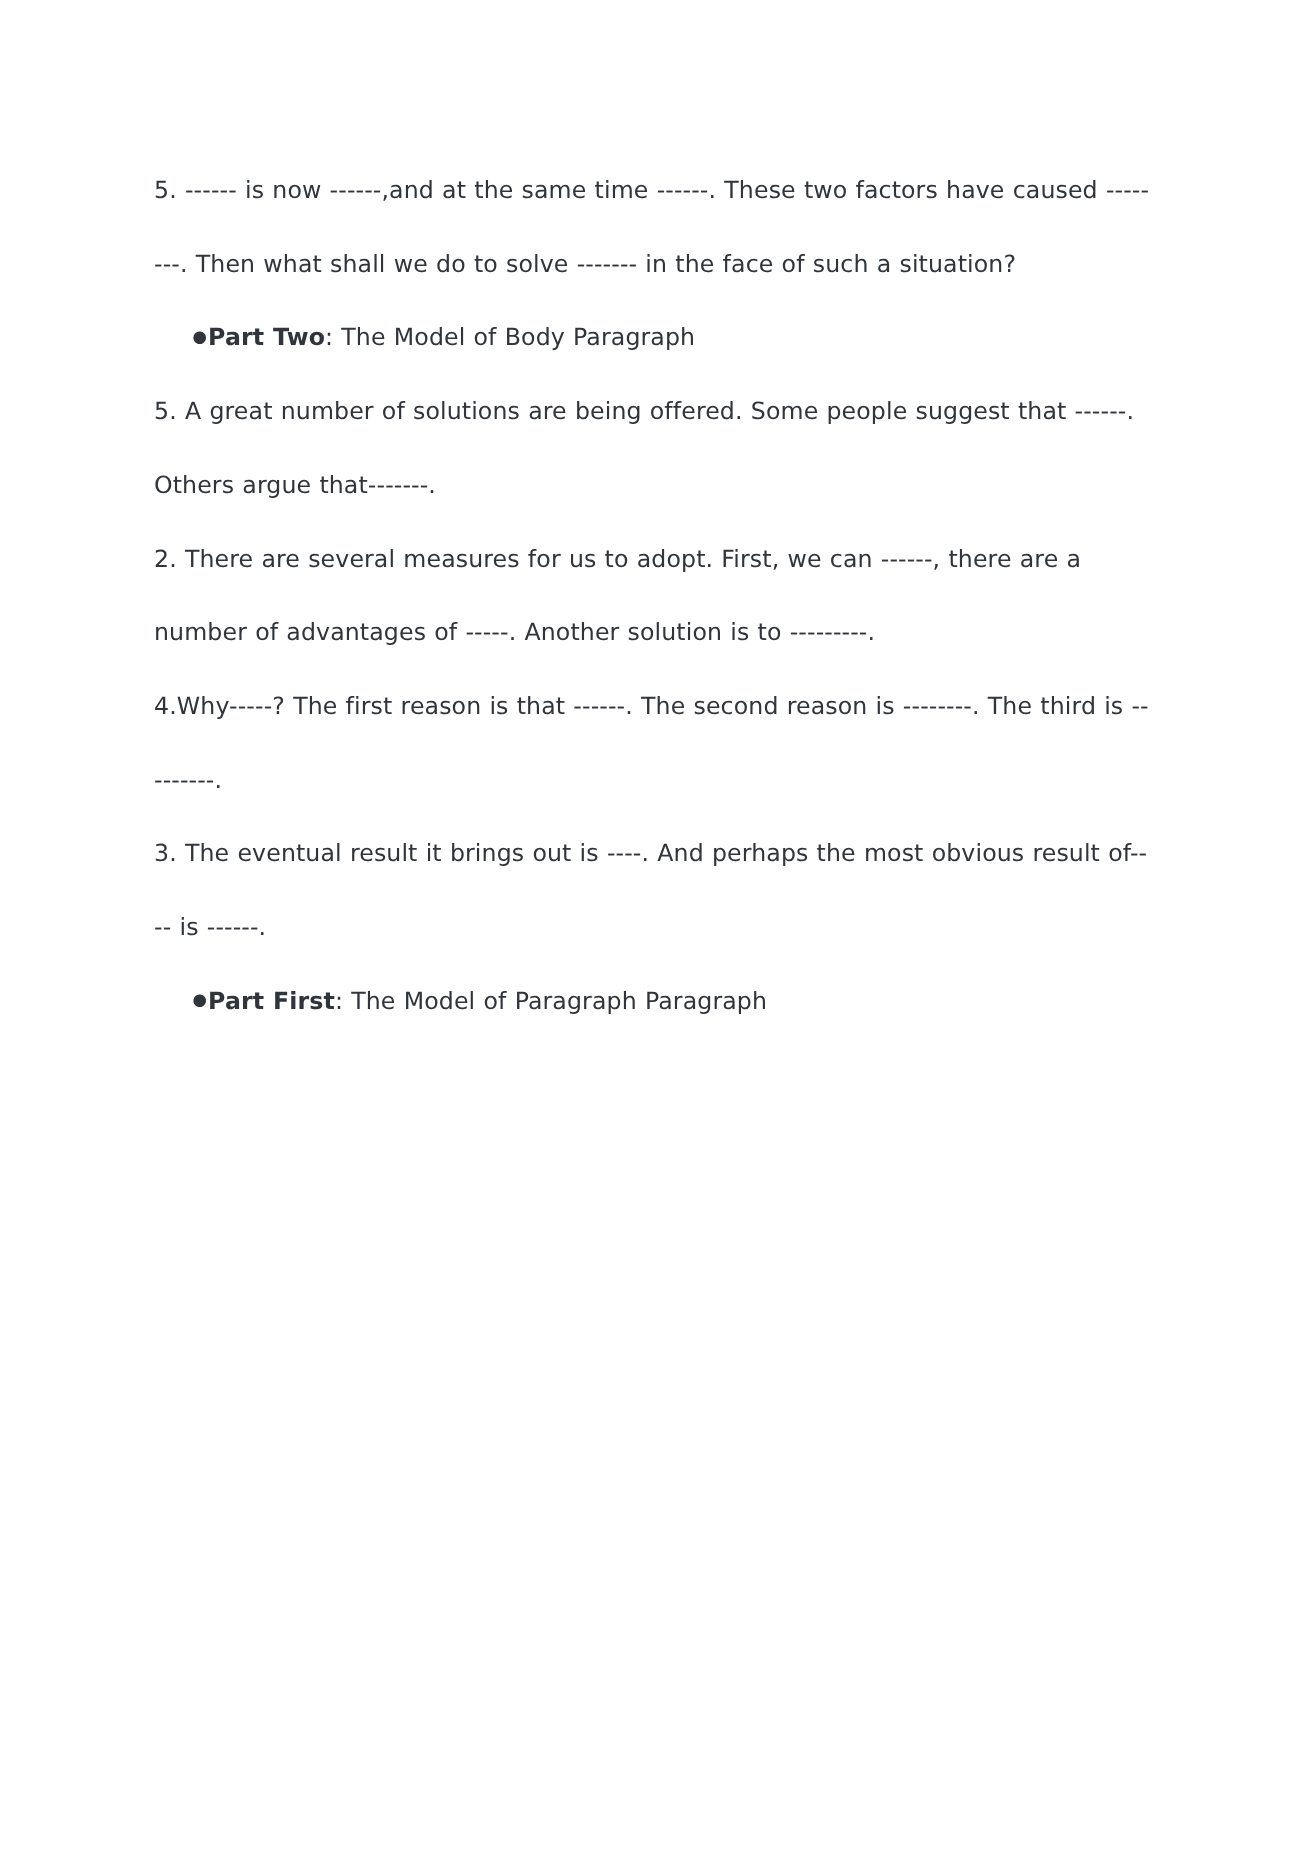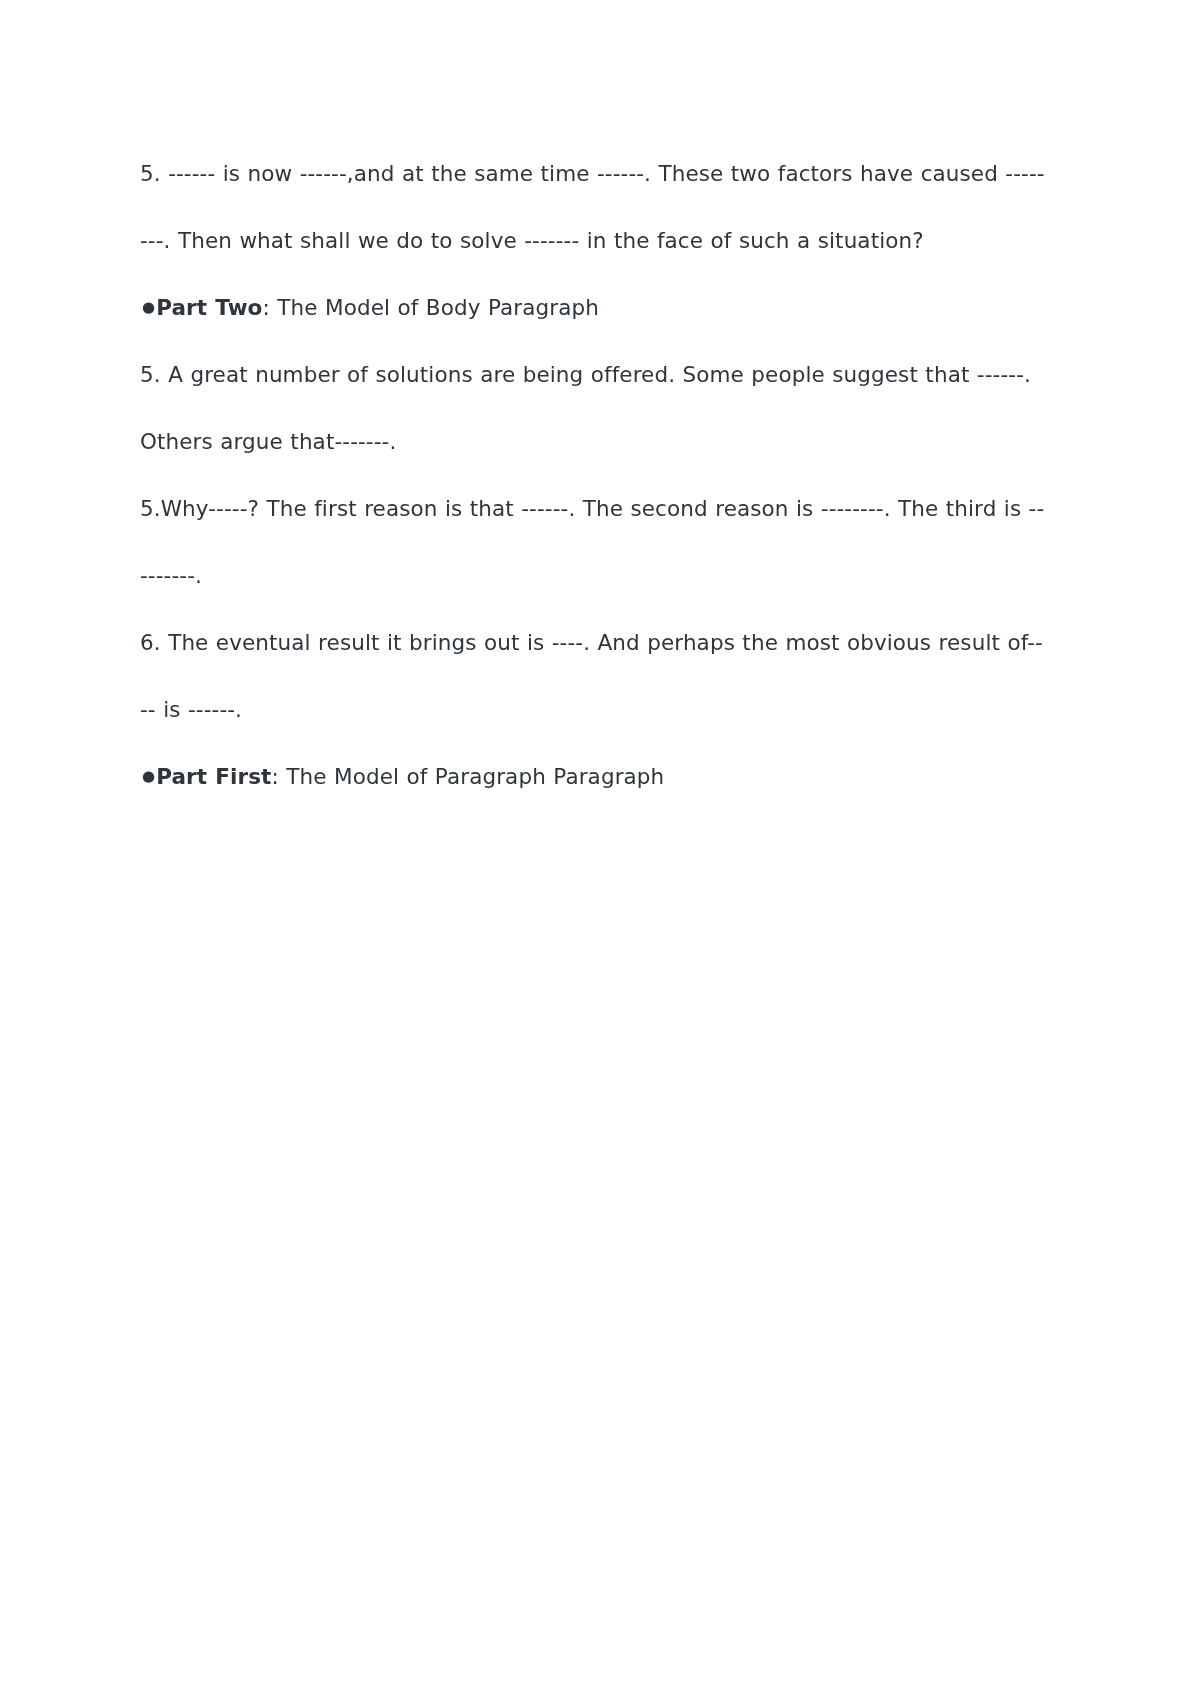--- a/index.html
+++ b/index.html
@@ -30,20 +30,21 @@
     font-size: 21.5px;
     line-height: 67px;
     color: #2f353b;
     letter-spacing: 0.1px;
     text-align: left;
     white-space: pre-wrap;
     word-spacing: 0.5px;
   }
   p.para.heading {
     text-indent: 0;
+    margin-left: 33px;
   }
   .bullet {
     display: inline-block;
     font-size: 15px;
     line-height: 1;
     vertical-align: middle;
     position: relative;
     top: -2px;
     margin-right: 1px;
     margin-left: 2px;
@@ -58,23 +59,24 @@
 
 <div class="page">
   <div class="doc-body">
 
     <p class="para">5. ------ is now ------,and at the same time ------. These two factors have caused --------. Then what shall we do to solve ------- in the face of such a situation?</p>
 
     <p class="para heading"><span class="bullet">●</span><span class="bold">Part Two</span><span>: The Model of Body Paragraph</span></p>
 
     <p class="para">5. A great number of solutions are being offered. Some people suggest that ------. Others argue that-------.</p>
 
+    <p class="para">2. There are several measures for us to adopt. First, we can ------, there are a number of advantages of -----. Another solution is to ---------.</p>
 
-    <p class="para">5.Why-----? The first reason is that ------. The second reason is --------. The third is ---------.</p>
+    <p class="para">4.Why-----? The first reason is that ------. The second reason is --------. The third is ---------.</p>
 
-    <p class="para">6. The eventual result it brings out is ----. And perhaps the most obvious result of---- is ------.</p>
+    <p class="para">3. The eventual result it brings out is ----. And perhaps the most obvious result of---- is ------.</p>
 
 
     <p class="para heading"><span class="bullet">●</span><span class="bold">Part First</span><span>: The Model of Paragraph Paragraph</span></p>
 
 
   </div>
 </div>
 
 </body></html>

